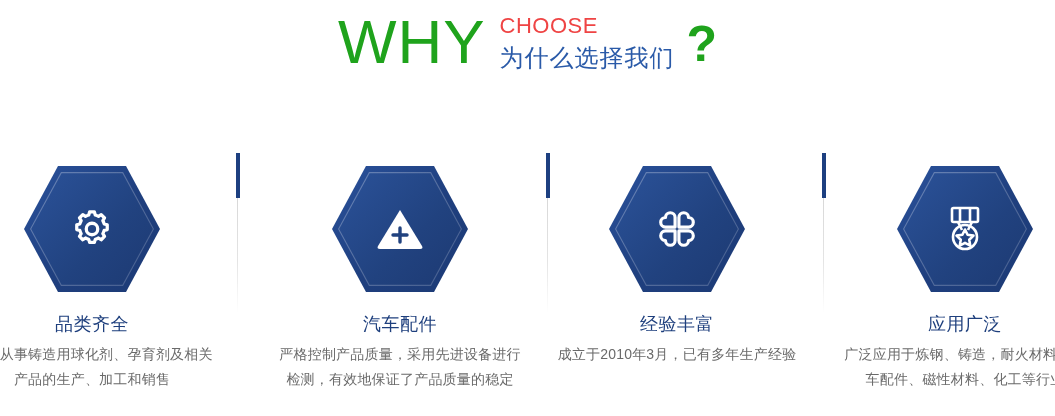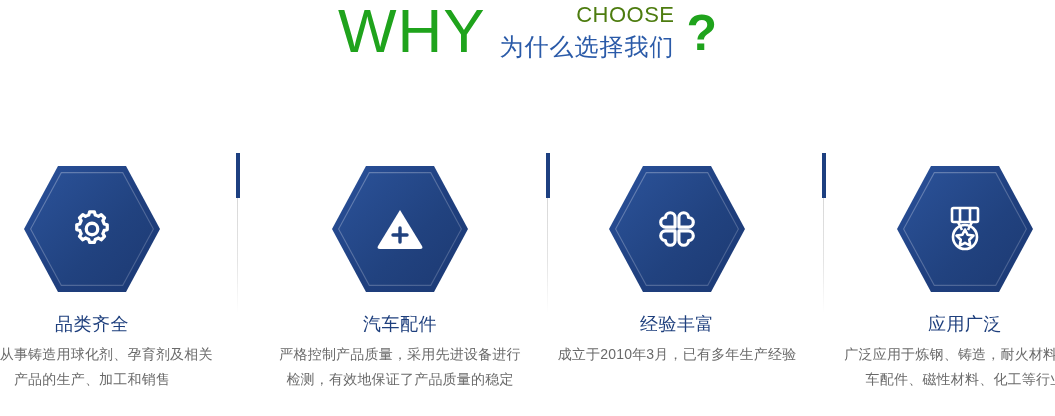--- a/index.html
+++ b/index.html
@@ -27,47 +27,46 @@
     width: 1055px;
     height: 90px;
     display: flex;
     justify-content: center;
     align-items: flex-start;
   }
 
   .title-inner {
     display: flex;
     align-items: flex-start;
-    padding-top: 0;
+    padding-top: 11px;
   }
 
   .title-why {
     color: #1fa31c;
     font-size: 62px;
     line-height: 62px;
     font-weight: 400;
     letter-spacing: 1px;
     font-family: "Liberation Sans", "DejaVu Sans", sans-serif;
   }
 
   .title-right {
     margin-left: 14px;
     display: flex;
     flex-direction: column;
     justify-content: flex-start;
     padding-top: 3px;
   }
 
   .title-choose {
-    color: #4d7c0f;
+    color: #ef4444;
     font-size: 22px;
     line-height: 24px;
     letter-spacing: 0.5px;
     font-weight: 400;
-    text-align: right;
   }
 
   .title-cn {
     color: #2a5aa8;
     font-size: 24px;
     line-height: 36px;
     font-weight: 400;
     letter-spacing: 1px;
     margin-top: 2px;
   }

